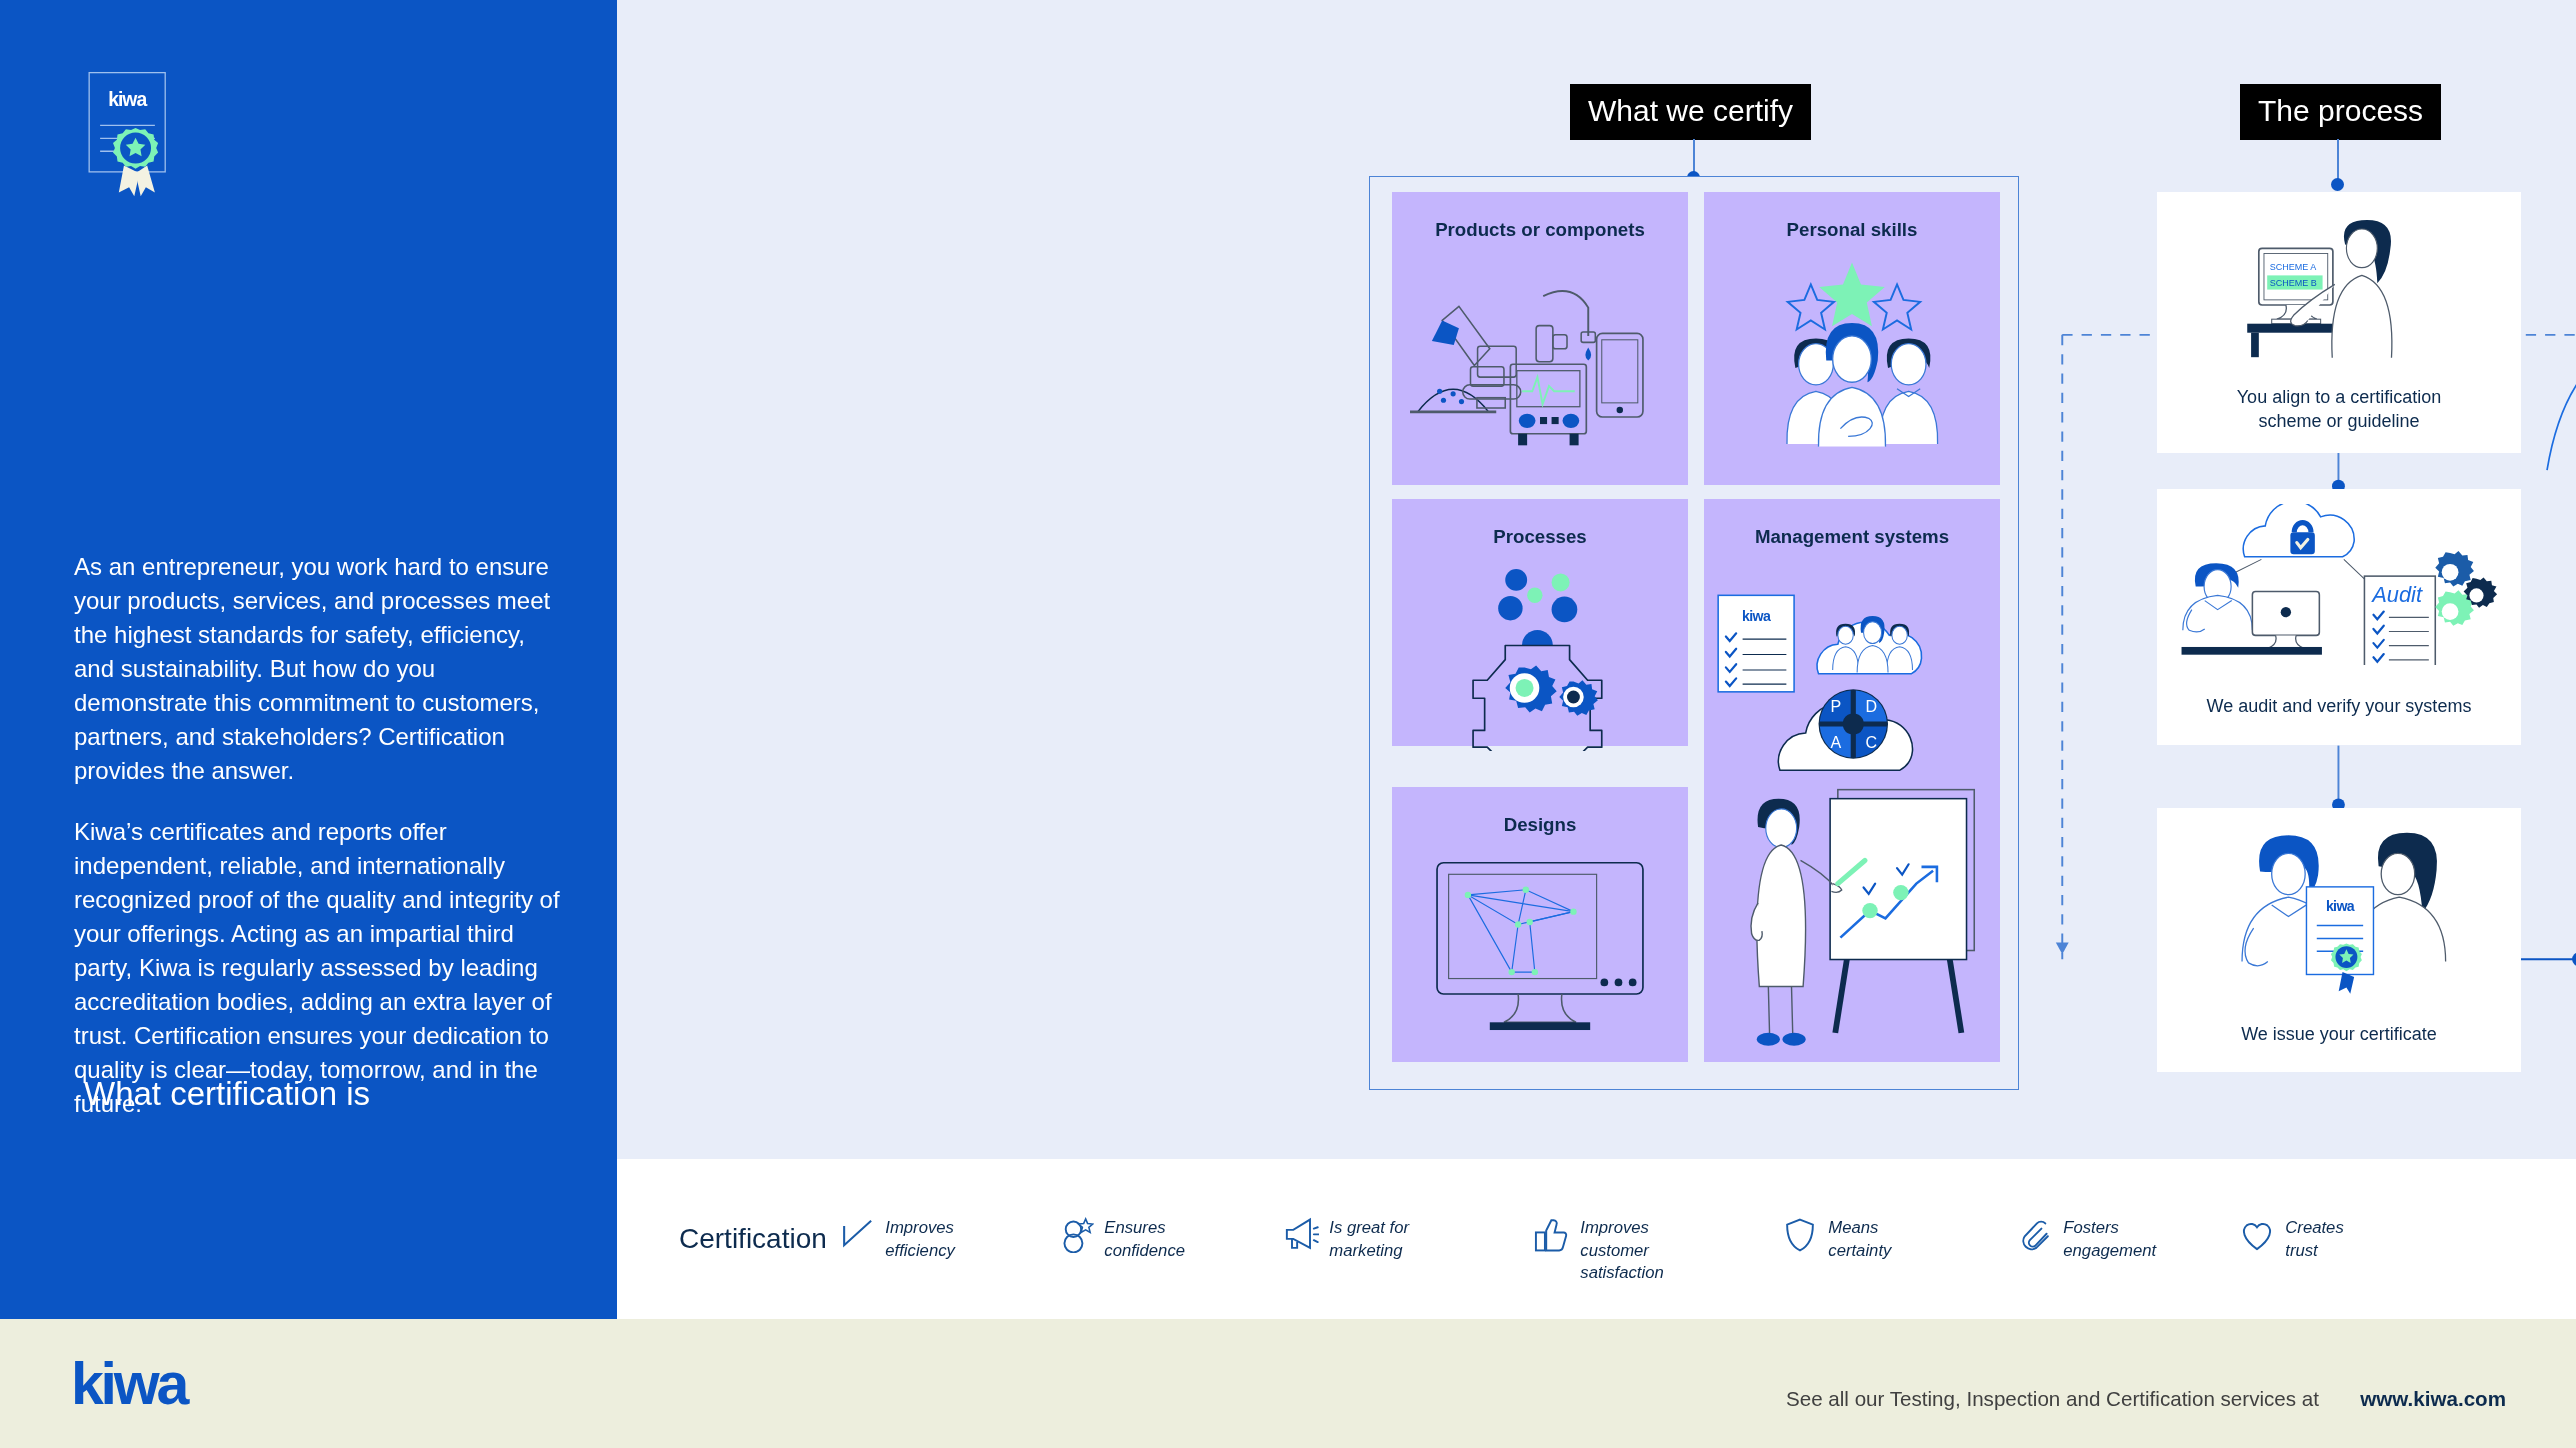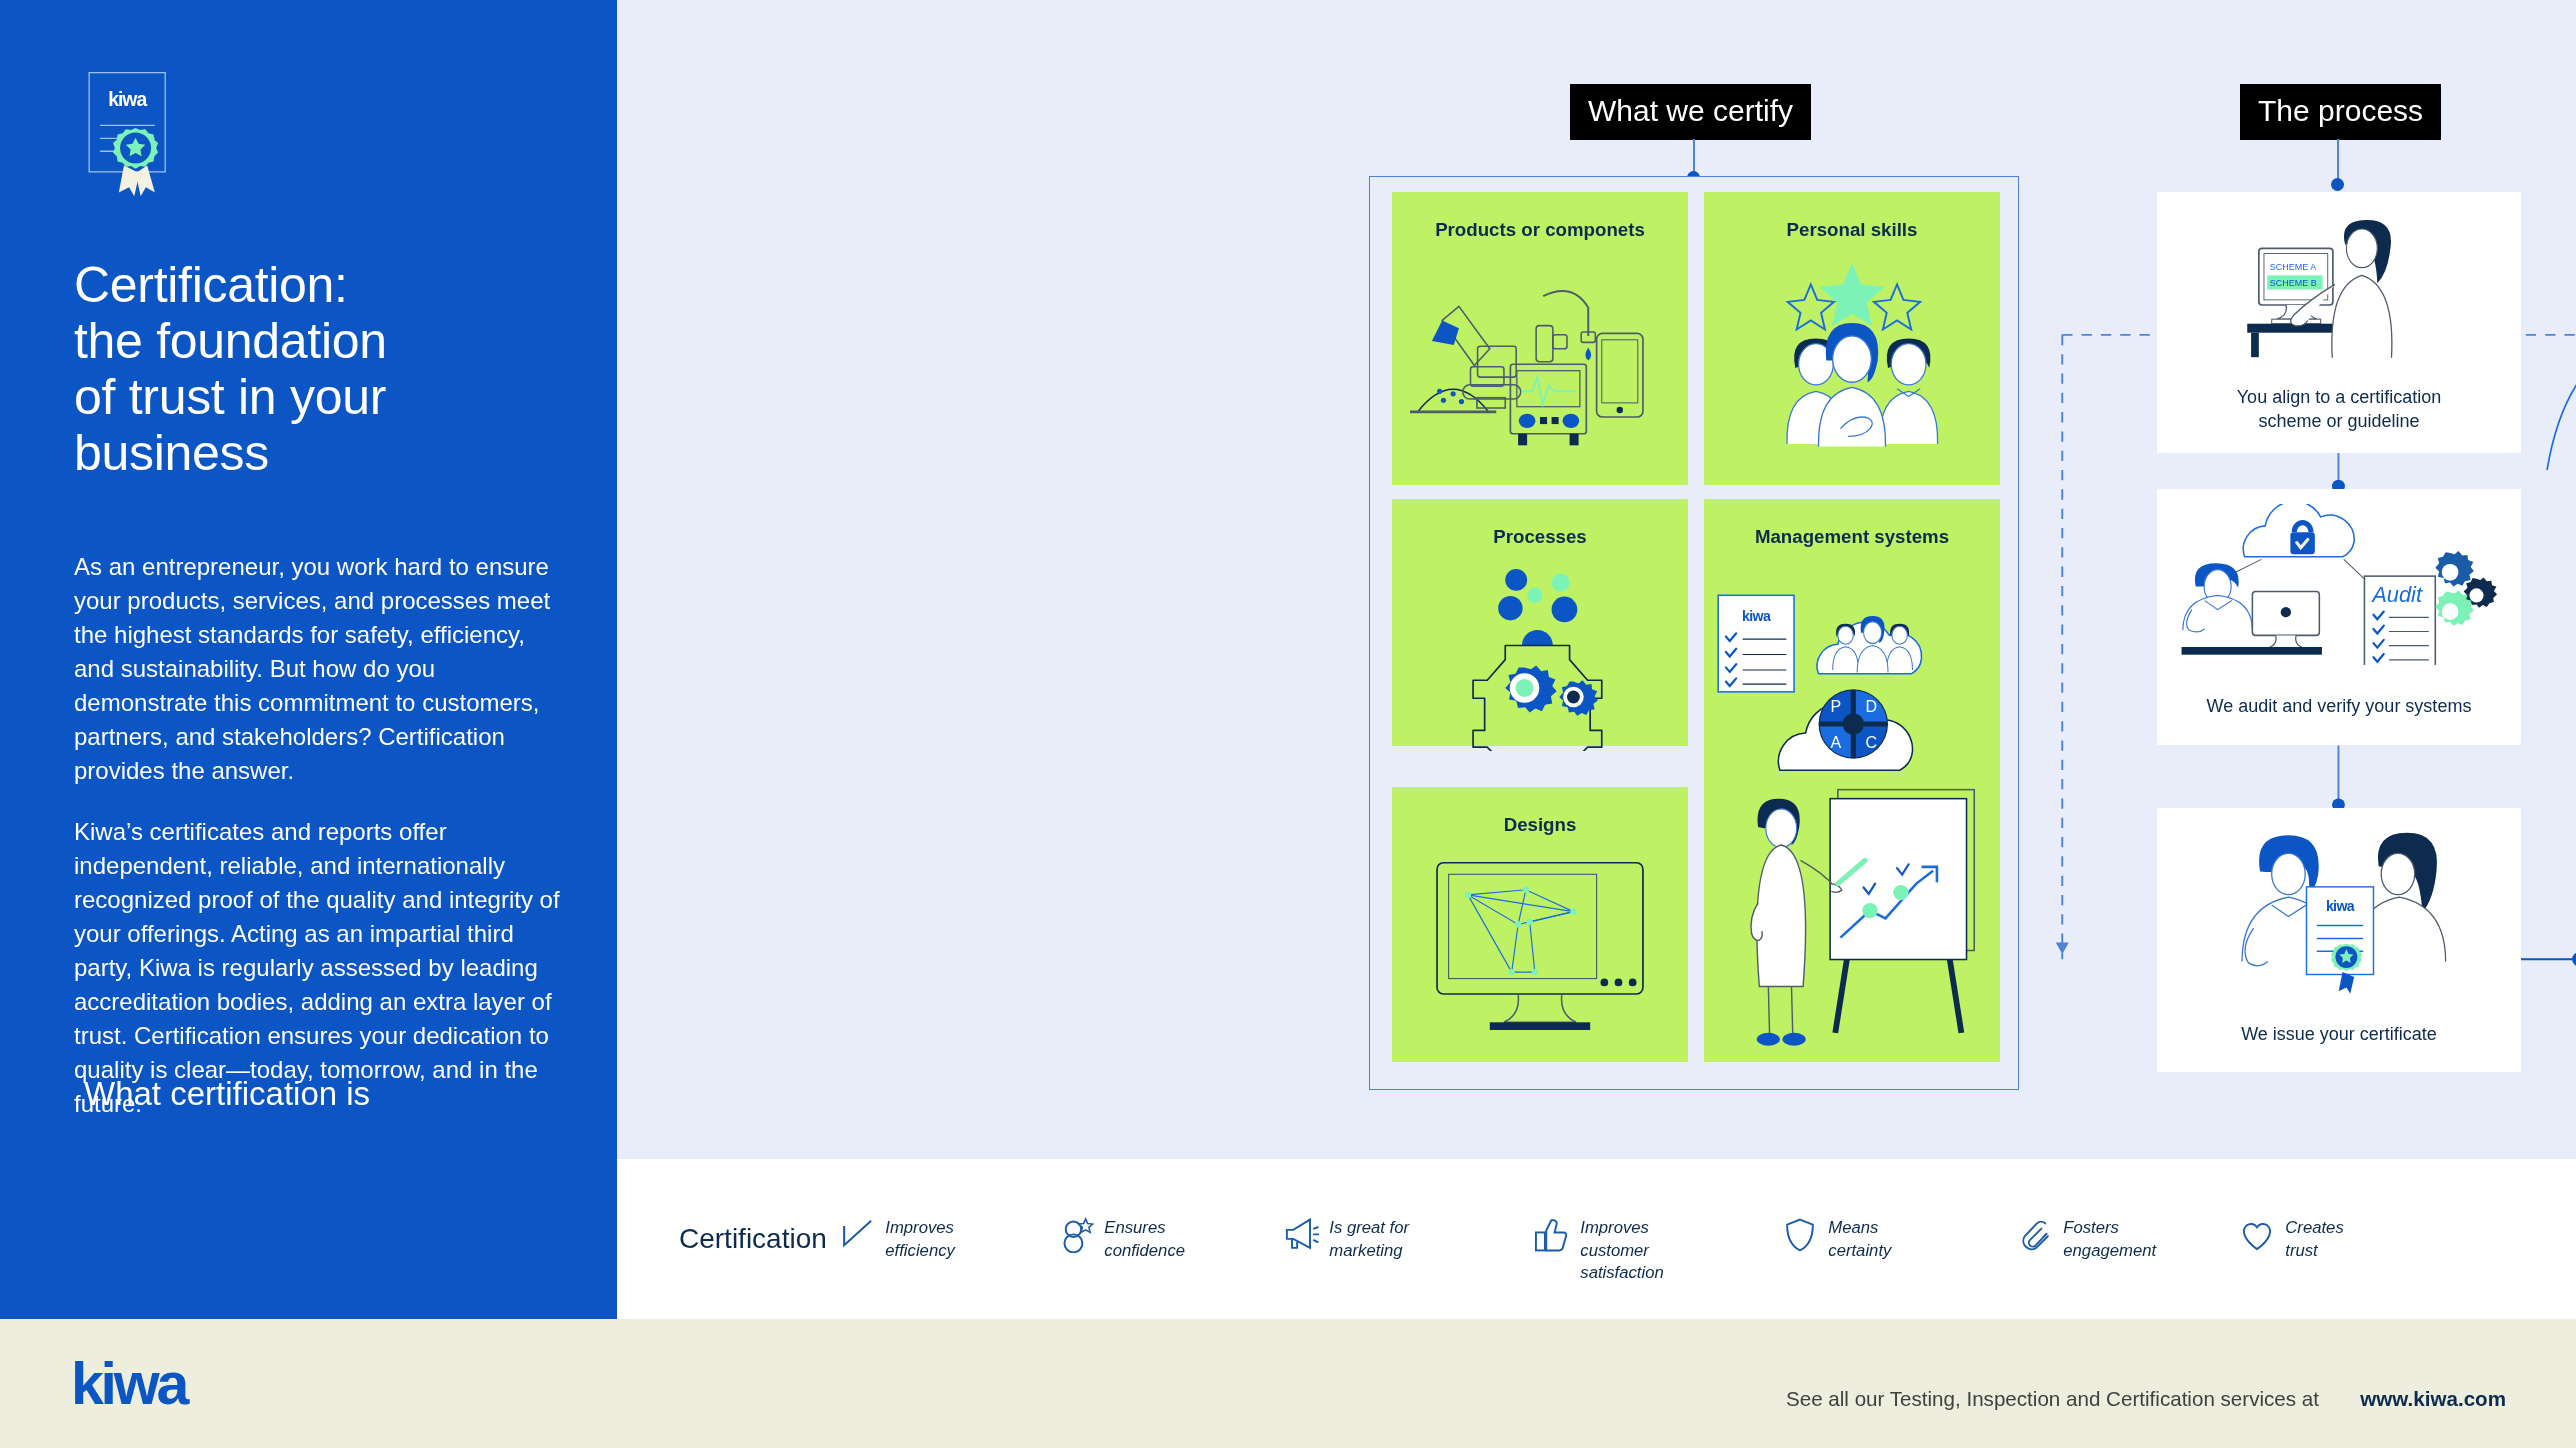--- a/index.html
+++ b/index.html
@@ -44,21 +44,21 @@
   #tab-process{left:1623px;top:84px;}
 
   .drop-line{position:absolute;background:#4D84D6;width:1.9px;}
   .drop-dot{position:absolute;width:13px;height:13px;border-radius:50%;background:#0B55C4;}
 
   
   #certify-frame{
     position:absolute;left:752px;top:176px;width:650px;height:914px;
     border:1.9px solid #4D84D6;background:#E8EDF9;
   }
-  .wcard{position:absolute;background:#bef264;padding-left:7px;}
+  .wcard{position:absolute;background:#c4b5fd;padding-left:7px;}
   .wcard .wtitle{
     position:absolute;left:0;right:0;top:27px;text-align:center;
     color:#0D2B4E;font-weight:700;font-size:18.7px;
   }
   #wc-products{left:775px;top:192px;width:296px;height:293px;}
   #wc-skills{left:1087px;top:192px;width:296px;height:293px;}
   #wc-processes{left:775px;top:499px;width:296px;height:247px;}
   #wc-mgmt{left:1087px;top:499px;width:296px;height:563px;}
   #wc-designs{left:775px;top:787px;width:296px;height:275px;}
   .wart{position:absolute;left:0;right:0;top:59px;bottom:9px;}
@@ -113,24 +113,20 @@
     <line x1="25" y1="126" x2="110" y2="126" stroke="#9FC0EE" stroke-width="2"></line>
     <path d="M62 148 L54 190 L70 182 L78 196 L86 160 Z" fill="#F3F2E2"></path>
     <path d="M98 148 L110 190 L96 182 L88 196 L80 160 Z" fill="#F3F2E2"></path>
     <g transform="translate(80,134)">
       <path fill="#7DF2B6" d="M0,-44 L7,-41 L15,-42 L20,-36 L28,-34 L29,-26 L35,-21 L32,-13 L35,-6 L29,0 L28,8 L20,10 L15,16 L7,15 L0,19 L-7,15 L-15,16 L-20,10 L-28,8 L-29,0 L-35,-6 L-32,-13 L-35,-21 L-29,-26 L-28,-34 L-20,-36 L-15,-42 L-7,-41 Z"></path>
       <circle cx="0" cy="-13" r="24" fill="#0B55C4"></circle>
       <path fill="#7DF2B6" d="M0,-29 L4.7,-19.5 L15.2,-18 L7.6,-10.6 L9.4,-0.2 L0,-5.1 L-9.4,-0.2 L-7.6,-10.6 L-15.2,-18 L-4.7,-19.5 Z"></path>
     </g>
   </svg>
 
-  <h1 style="white-space:pre-line">Certification:
-the foundation
-of trust in your
-business</h1>
 
   <div class="body-copy">
     <p style="white-space: pre-line;">As an entrepreneur, you work hard to ensure your products, services, and processes meet the highest standards for safety, efficiency, and sustainability. But how do you demonstrate this commitment to customers, partners, and stakeholders? Certification provides the answer.</p>
     <p style="white-space: pre-line;">Kiwa’s certificates and reports offer independent, reliable, and internationally recognized proof of the quality and integrity of your offerings. Acting as an impartial third party, Kiwa is regularly assessed by leading accreditation bodies, adding an extra layer of trust. Certification ensures your dedication to quality is clear—today, tomorrow, and in the future.</p>
   </div>
 
   <div id="what-cert-title" style="white-space: pre-line;">What certification is</div>
 </div>
 
 <div id="stage">

